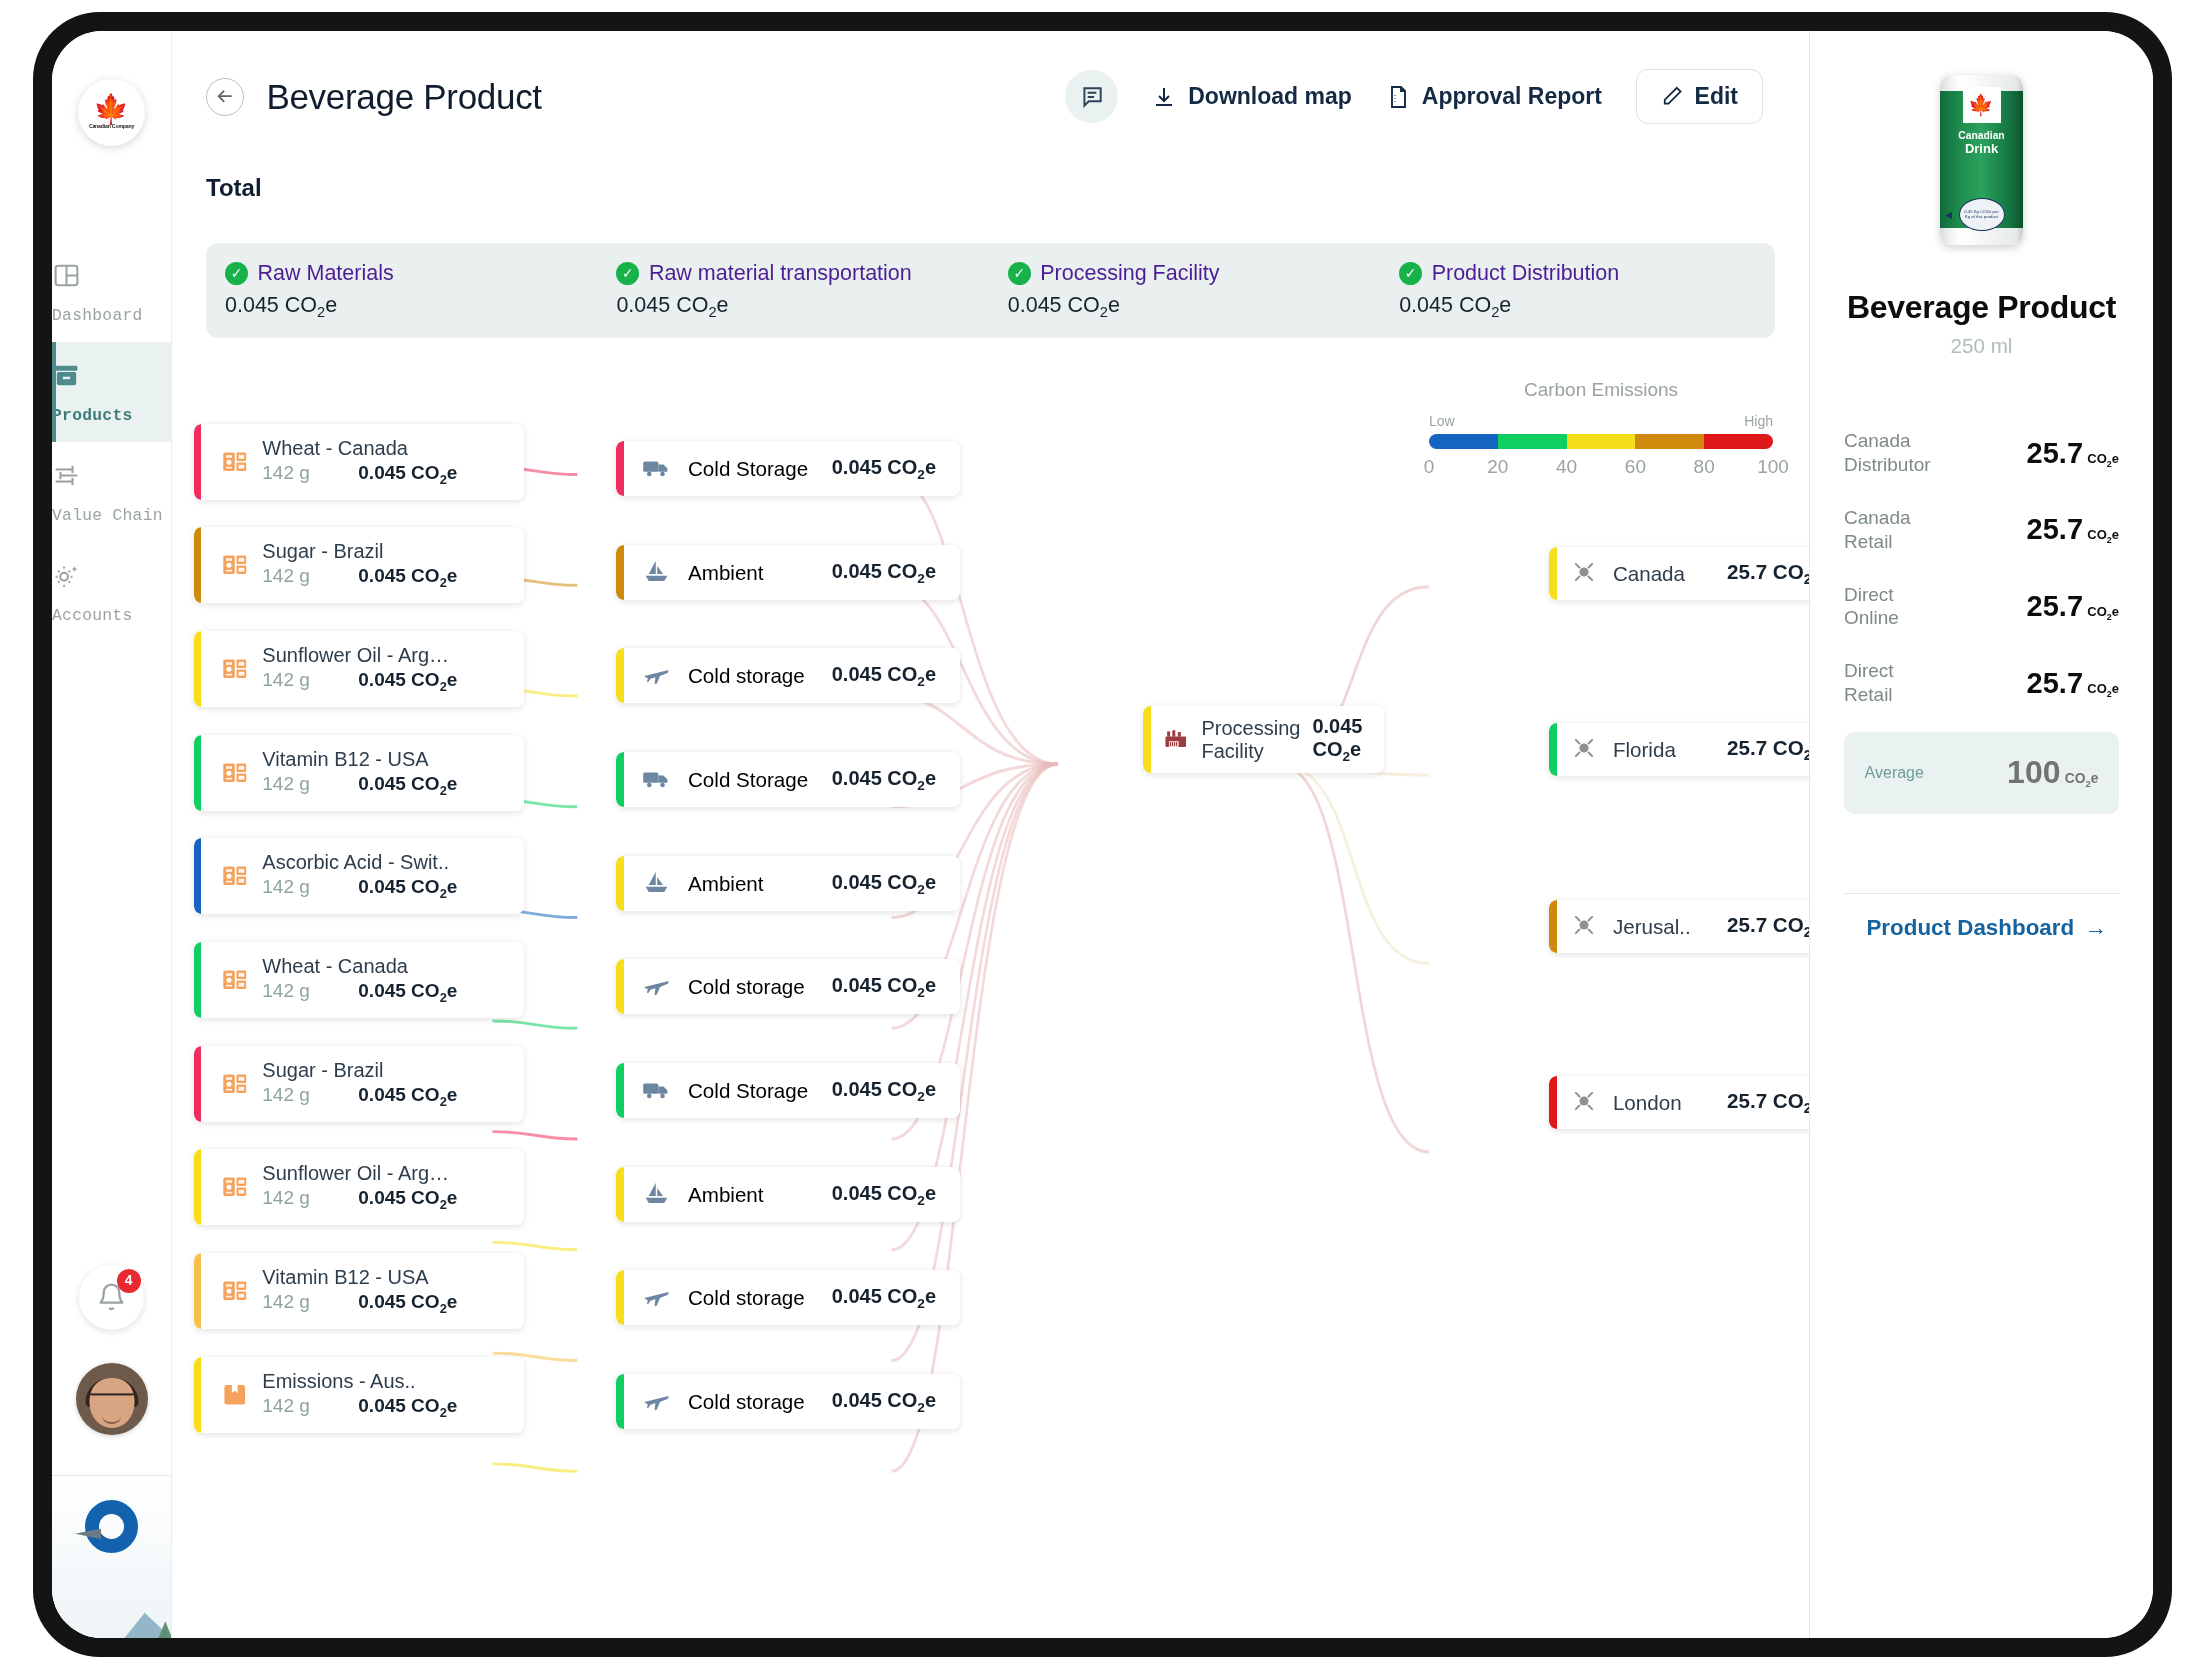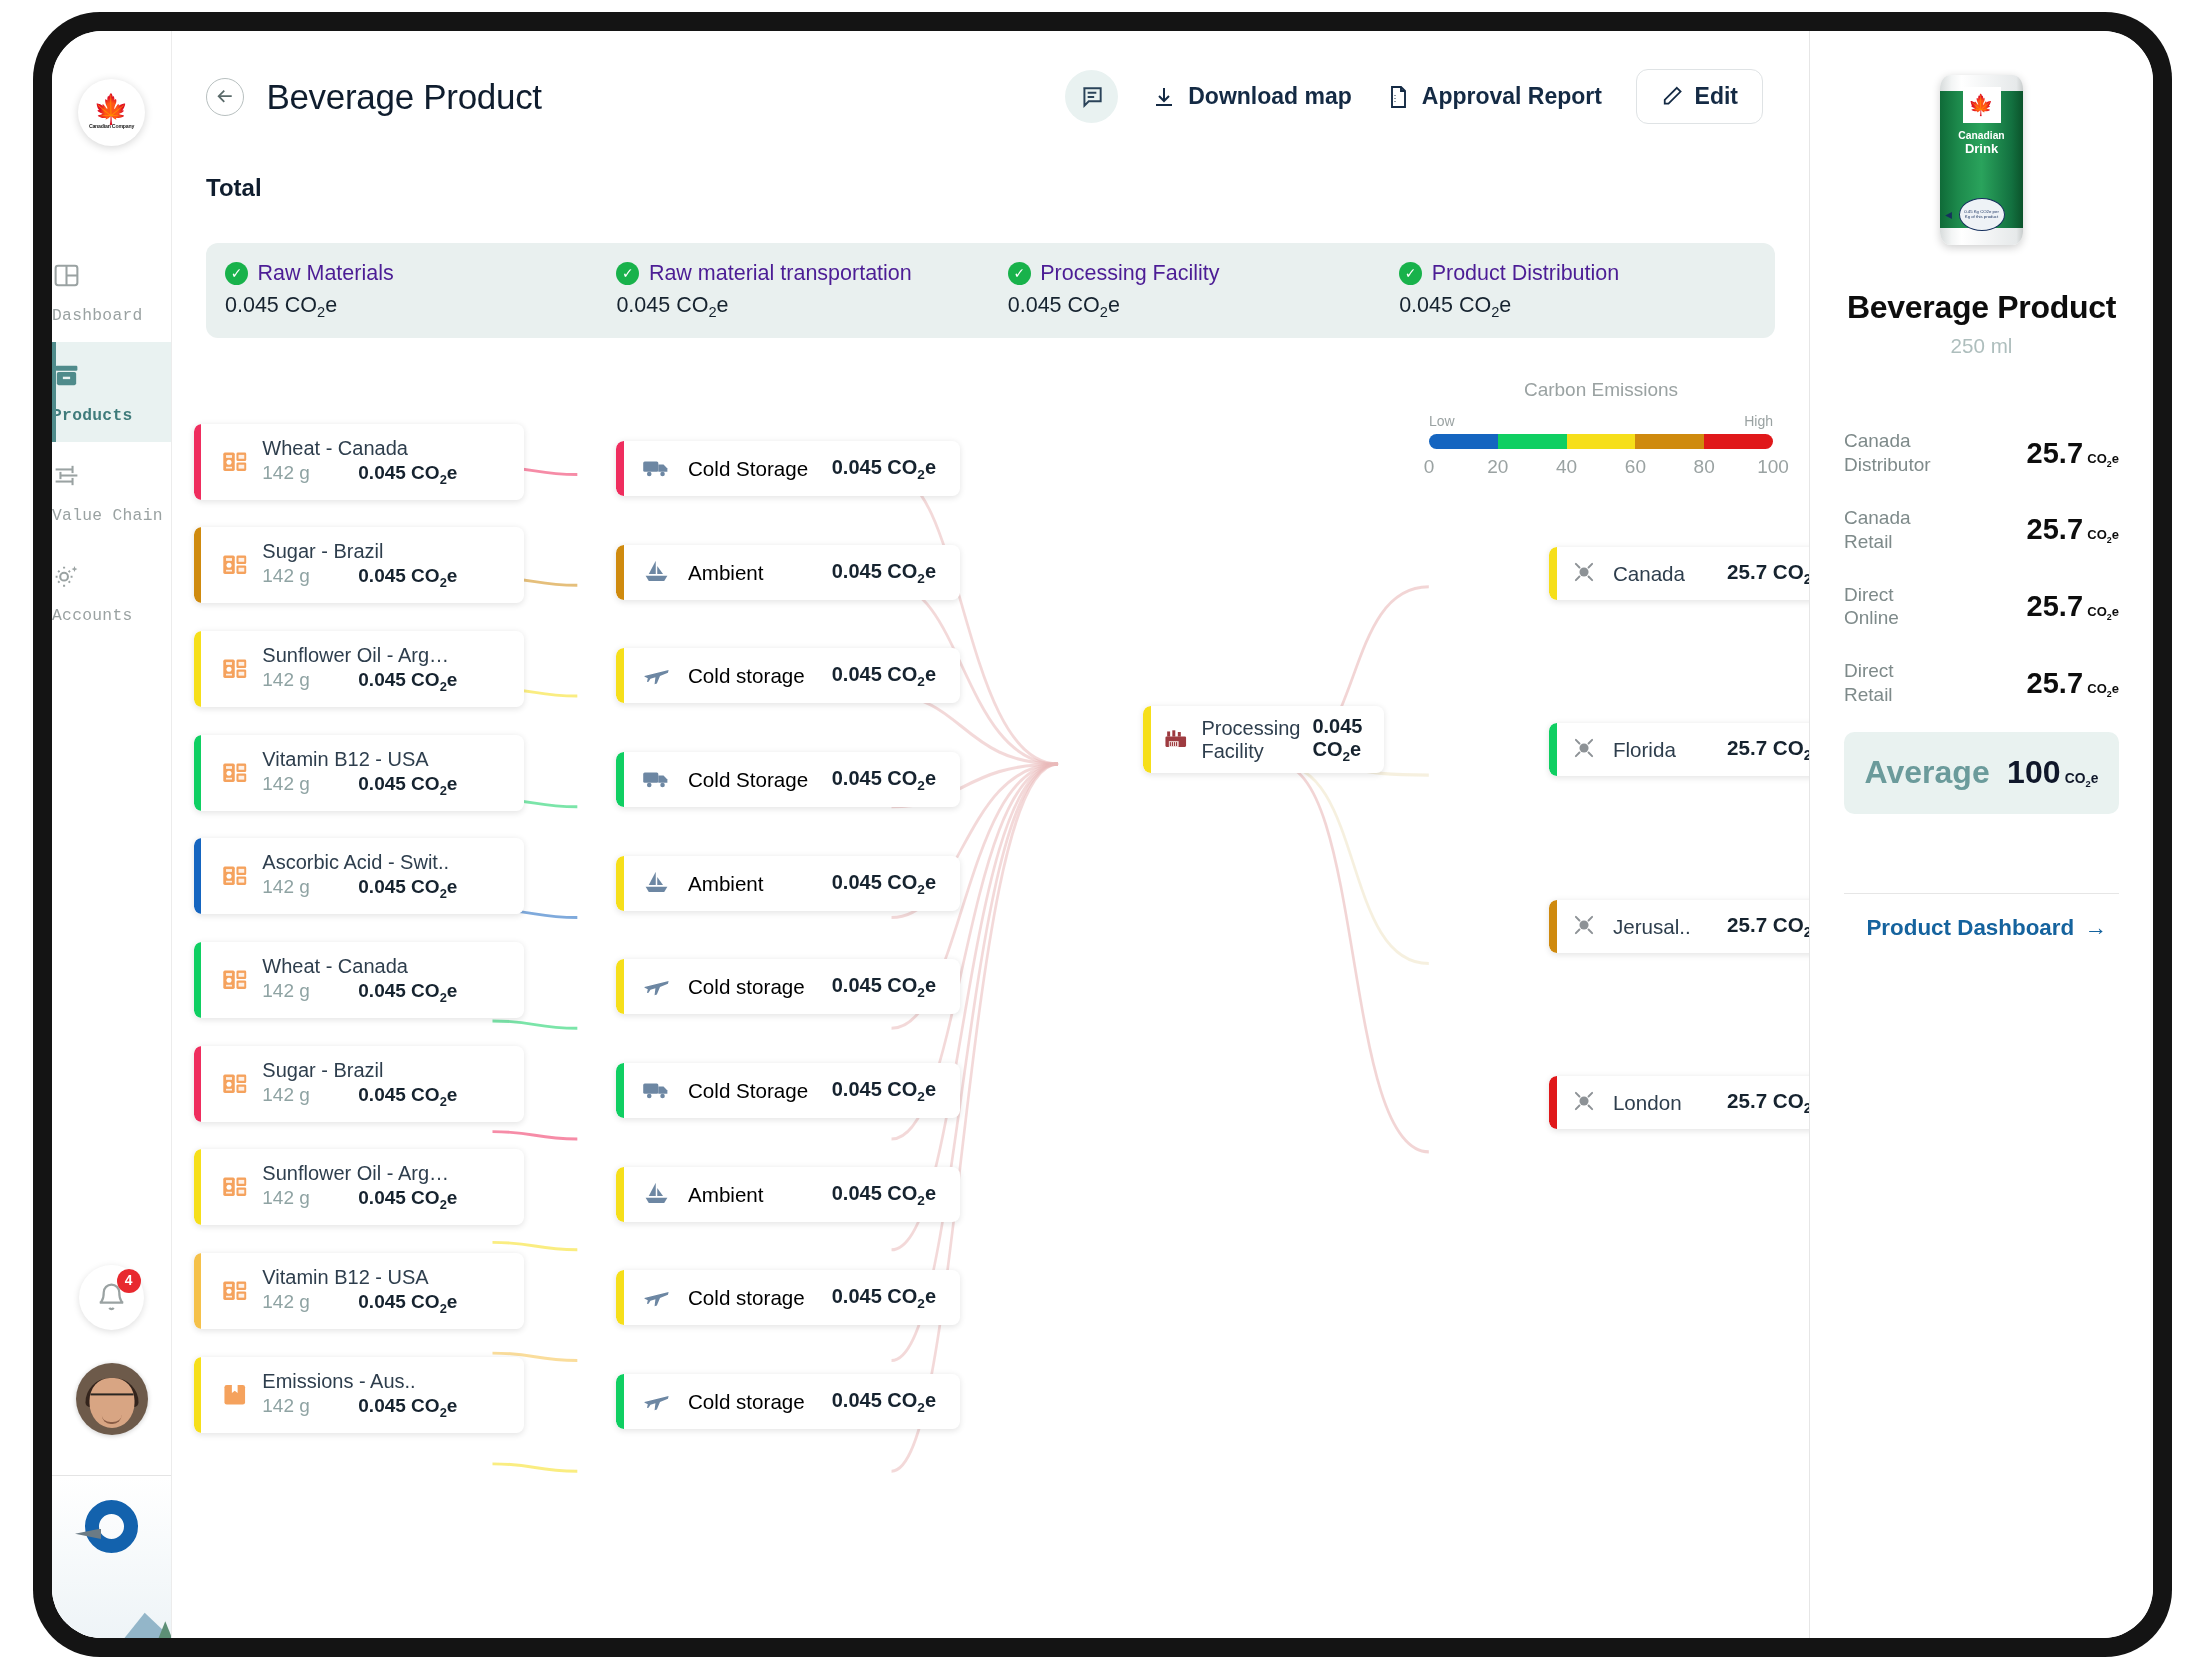--- a/index.html
+++ b/index.html
@@ -294,22 +294,22 @@
   .metric-label { font-size: 19px; color: #7e8a8a; line-height: 1.25; width: 129px; }
   .metric-value { font-size: 29px; font-weight: bold; color: #0d0d0d; }
   .metric-value small { font-size: 13px; font-weight: bold; margin-left: 4.3px; text-align: right; }
 
   .avg-row {
     margin-top: 10.3px;
     background: #e9f2f0; border-radius: 10.3px;
     display: flex; align-items: center; justify-content: space-between;
     padding: 22.4px 20.6px;
   }
-  .avg-label { font-size: 32px; font-weight: bold; color: #6b9b9b; }
-  .avg-value { font-size: 32px; font-weight: bold; color: #0f172a; }
+  .avg-label { font-size: 16px; font-weight: normal; color: #6b9b9b; }
+  .avg-value { font-size: 32px; font-weight: bold; color: #737373; }
   .avg-value small { font-size: 13.8px; font-weight: bold; margin-left: 4.3px; }
 
   .panel-divider { margin-top: 79px; height: 0.9px; background: #e6e6e6; }
   .dash-link {
     margin-top: 22px; text-align: center;
     font-size: 22.4px; font-weight: bold; color: #15639e; cursor: pointer;
   }
   .dash-link span { margin-left: 10.3px; }
 </style>
 </head>

